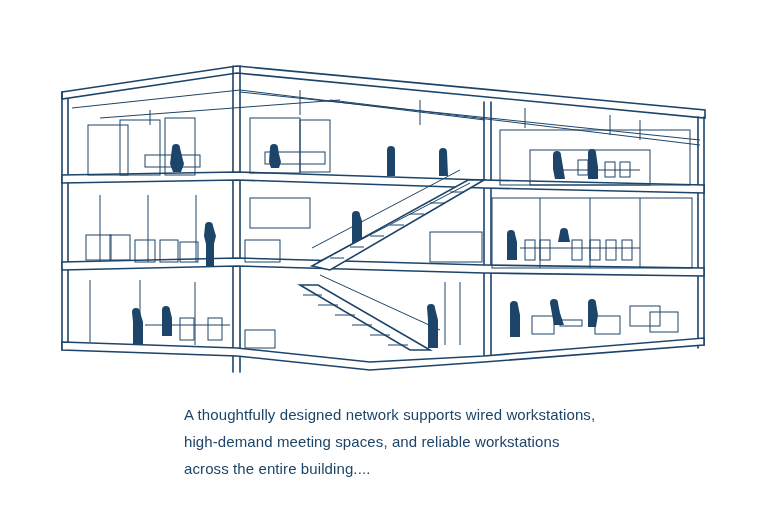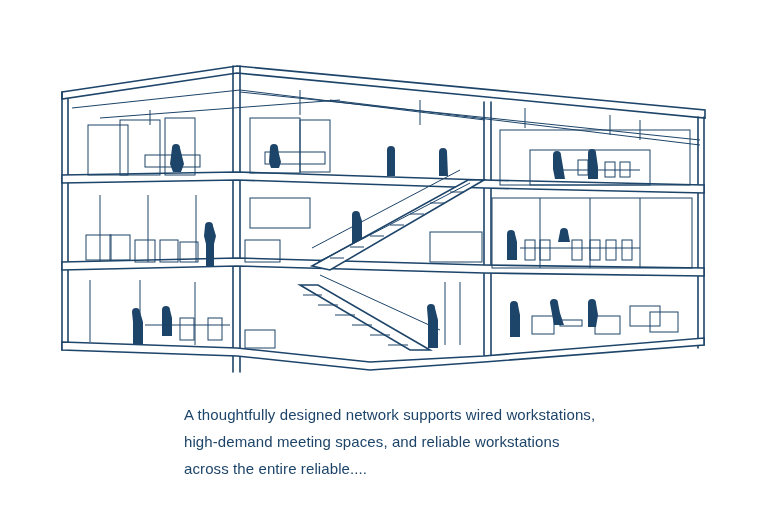--- a/index.html
+++ b/index.html
@@ -141,14 +141,14 @@
     <rect class="lt" x="560" y="320" width="22" height="6"></rect>
     <rect class="lt" x="595" y="316" width="25" height="18"></rect>
     <rect class="lt" x="630" y="306" width="30" height="20"></rect>
     <rect class="lt" x="650" y="312" width="28" height="20"></rect>
   </g>
 </svg>
 
 <div id="caption">
   <span>A thoughtfully designed network supports wired workstations,</span>
   <span>high-demand meeting spaces, and reliable workstations</span>
-  <span>across the entire reliable....</span>
+  <span>across the entire building....</span>
 </div>
 
 </body></html>

